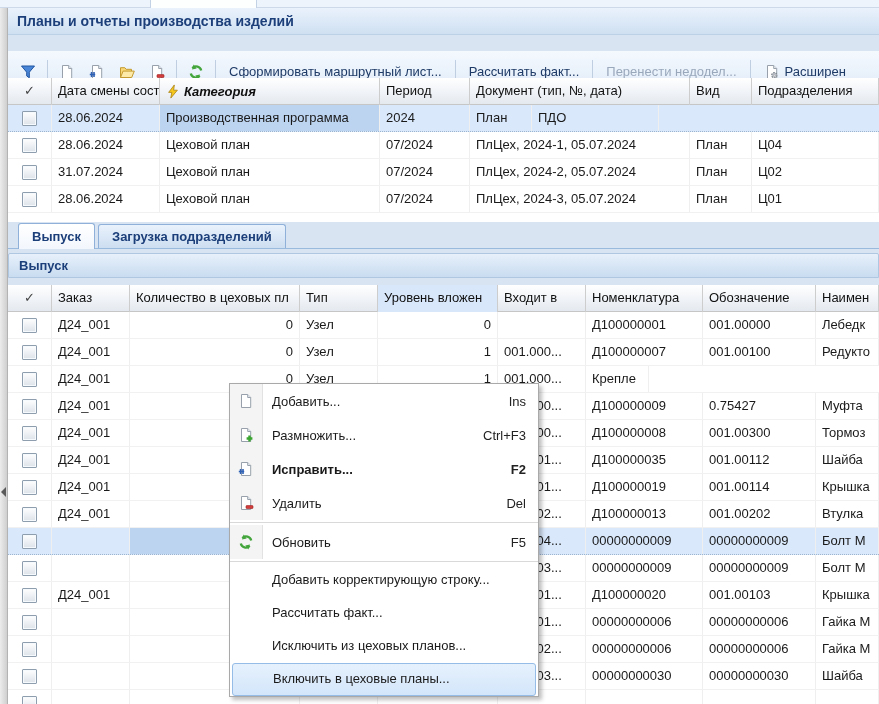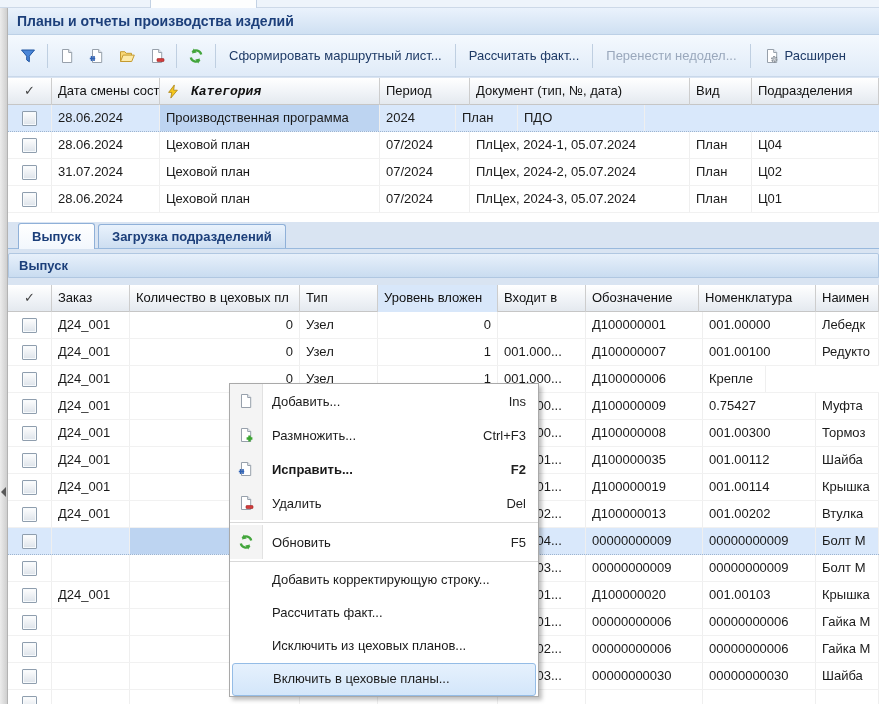--- a/index.html
+++ b/index.html
@@ -13,33 +13,33 @@
   
   #left-splitter{position:absolute;left:0;top:8px;width:8px;height:696px;background:linear-gradient(90deg,#ececec,#cfcfcf);border-right:1px solid #b3b3b3;box-sizing:border-box;}
   #collapse-arrow{position:absolute;left:1px;top:479px;width:0;height:0;border-top:5px solid transparent;border-bottom:5px solid transparent;border-right:5px solid #5a5a5a;}
 
   #main{position:absolute;left:8px;top:8px;width:871px;height:696px;background:#d9e4f2;}
 
   #titlebar{height:27px;background:linear-gradient(#eaf2fc,#cfe0f2);border-bottom:1px solid #bcd0e6;
             color:#1c3f7a;font-weight:bold;font-size:14px;line-height:27px;padding-left:9px;box-sizing:border-box;}
 
   #toolbar{height:42px;background:linear-gradient(#f4f9fe,#e0ebf8);border-bottom:1px solid #c9d8ea;
-           display:flex;align-items:center;padding:15px 5px;box-sizing:border-box;color:#1e3a66;}
+           display:flex;align-items:center;padding:15px 5px;box-sizing:border-box;color:#1e3a66;margin-top:16px;}
   .tool-btn{width:30px;height:28px;display:flex;align-items:center;justify-content:center;border-radius:3px;}
   .tb-sep{width:1px;height:24px;background:#bfcfe1;margin:0 4px;}
   .text-btn{height:28px;line-height:28px;padding:0 9px;white-space:nowrap;border-radius:3px;display:flex;align-items:center;gap:5px;}
   .text-btn.disabled{color:#9aa8bc;}
 
   
   .grid{position:absolute;left:0;background:#fff;overflow:hidden;}
   .grid-header{display:flex;height:27px;box-sizing:border-box;background:linear-gradient(#ffffff,#f0f3f7 55%,#e4e9ef);border-bottom:1px solid #c6c6c6;}
   .hc{box-sizing:border-box;height:27px;line-height:26px;padding:0 6px;border-right:1px solid #cdcdcd;
       white-space:nowrap;overflow:hidden;color:#111;}
   .hc.check{text-align:center;padding:0;color:#444;}
-  .hc.filtered{font-weight:bold;font-style:italic;display:flex;align-items:center;gap:11px;font-family:Liberation Mono, monospace;}
+  .hc.filtered{font-weight:bold;font-style:italic;display:flex;align-items:center;gap:4px;}
   .hc.sorted{background:#d8e7fa;}
   .grow{display:flex;height:27px;box-sizing:border-box;border-bottom:1px solid #f1f1f1;background:#fff;}
   .grow.selected{background:#d9e8fb;border-bottom:1px dotted #9db4cf;}
   .gc{box-sizing:border-box;height:26px;line-height:26px;padding:0 6px;border-right:1px solid #efefef;
       white-space:nowrap;overflow:hidden;}
   .gc.num{text-align:right;}
   .gc.focused{background:#bdd4f1;}
   .gc.checkcell{display:flex;align-items:center;justify-content:center;padding:0;}
   .cb{width:13px;height:13px;border:1px solid #8f9eae;background:linear-gradient(#fefefe,#dde3ea);box-shadow:inset 0 0 0 1px #f7fafc;border-radius:1px;}
 
@@ -177,21 +177,21 @@
         <div class="hc" style="width: 220px;">Документ (тип, №, дата)</div>
         <div class="hc" style="width: 62px;">Вид</div>
         <div class="hc" style="width: 127px;">Подразделения</div>
       </div>
       <div class="grow selected">
         <div class="gc checkcell" style="width: 44px;">
           <div class="cb"></div>
         </div>
         <div class="gc" style="width: 108px;">28.06.2024</div>
         <div class="gc focused" style="width: 220px;">Производственная программа</div>
-        <div class="gc" style="width: 76px;">2024</div>
+        <div class="gc" style="width: 90px;">2024</div>
         <div class="gc" style="width: 62px;">План</div>
         <div class="gc" style="width: 127px;">ПДО</div>
       </div>
       <div class="grow">
         <div class="gc checkcell" style="width: 44px;">
           <div class="cb"></div>
         </div>
         <div class="gc" style="width: 108px;">28.06.2024</div>
         <div class="gc" style="width: 220px;">Цеховой план</div>
         <div class="gc" style="width: 90px;">07/2024</div>
@@ -231,22 +231,22 @@
   <div id="section-header">Выпуск</div>
 
   <div id="output-grid" class="grid">
       <div class="grid-header">
         <div class="hc check" style="width: 44px;">✓</div>
         <div class="hc" style="width: 78px;">Заказ</div>
         <div class="hc" style="width: 170px;">Количество в цеховых пл</div>
         <div class="hc" style="width: 78px;">Тип</div>
         <div class="hc sorted" style="width: 120px;">Уровень вложен</div>
         <div class="hc" style="width: 88px;">Входит в</div>
+        <div class="hc" style="width: 117px;">Номенклатура</div>
         <div class="hc" style="width: 113px;">Обозначение</div>
-        <div class="hc" style="width: 117px;">Номенклатура</div>
         <div class="hc" style="width: 63px;">Наимен</div>
       </div>
       <div class="grow">
         <div class="gc checkcell" style="width: 44px;">
           <div class="cb"></div>
         </div>
         <div class="gc" style="width: 78px;">Д24_001</div>
         <div class="gc num" style="width: 170px;">0</div>
         <div class="gc" style="width: 78px;">Узел</div>
         <div class="gc num" style="width: 120px;">0</div>
@@ -270,21 +270,20 @@
       </div>
       <div class="grow">
         <div class="gc checkcell" style="width: 44px;">
           <div class="cb"></div>
         </div>
         <div class="gc" style="width: 78px;">Д24_001</div>
         <div class="gc num" style="width: 170px;">0</div>
         <div class="gc" style="width: 78px;">Узел</div>
         <div class="gc num" style="width: 120px;">1</div>
         <div class="gc" style="width: 88px;">001.000...</div>
-        <div class="gc" style="width: 117px;">Д100000006</div>
         <div class="gc" style="width: 63px;">Крепле</div>
       </div>
       <div class="grow">
         <div class="gc checkcell" style="width: 44px;">
           <div class="cb"></div>
         </div>
         <div class="gc" style="width: 78px;">Д24_001</div>
         <div class="gc num" style="width: 170px;"></div>
         <div class="gc" style="width: 78px;"></div>
         <div class="gc num" style="width: 120px;"></div>

